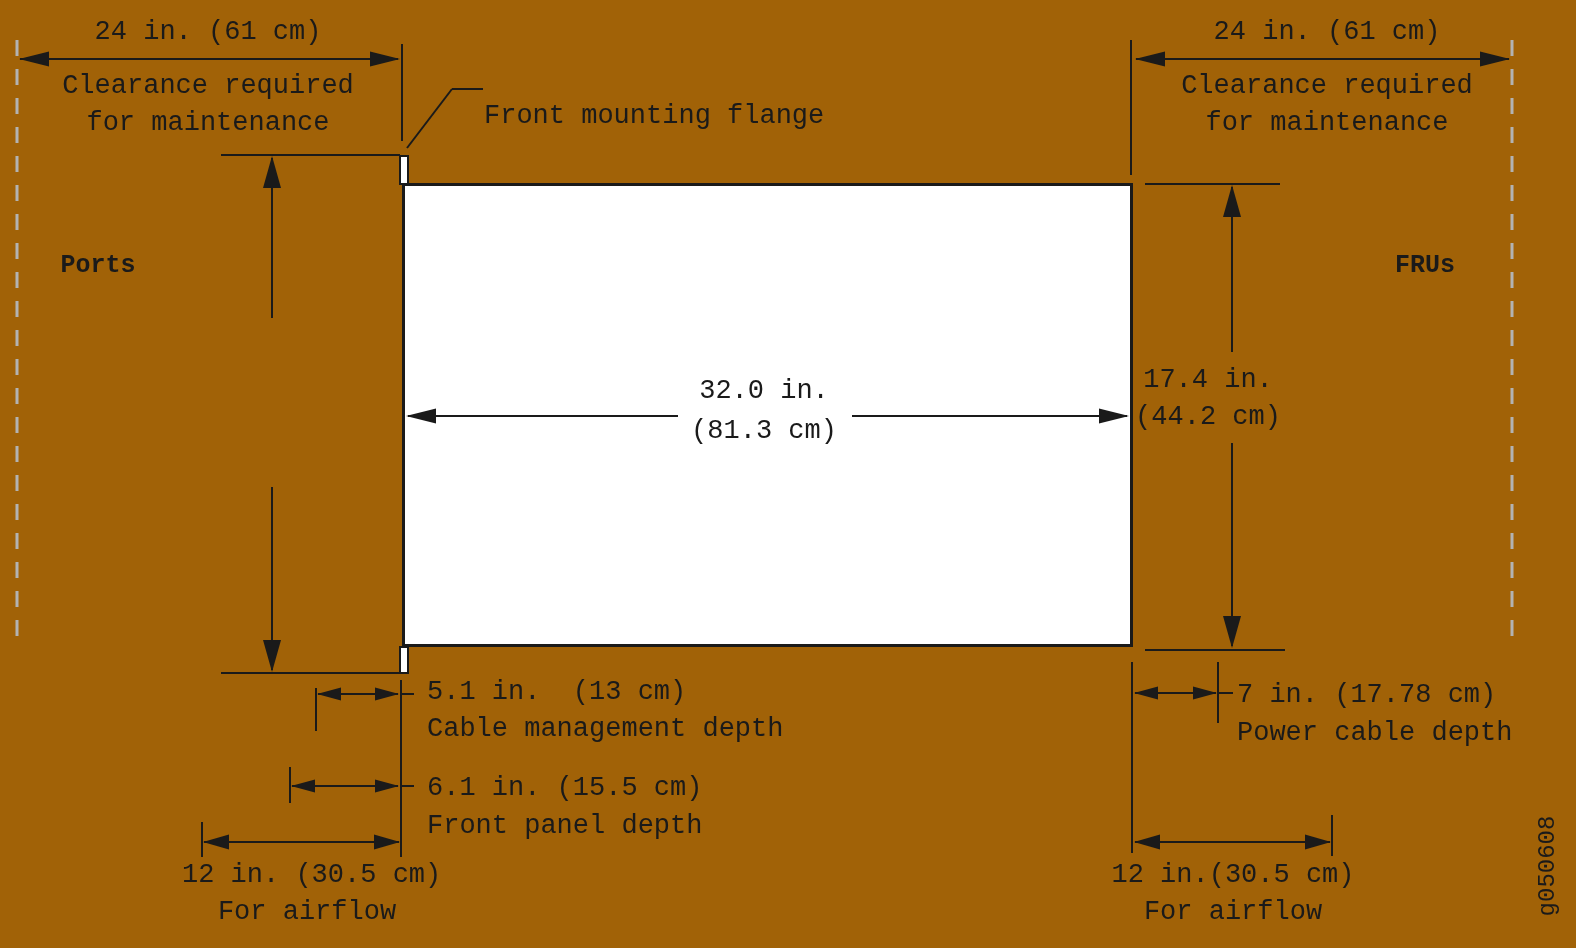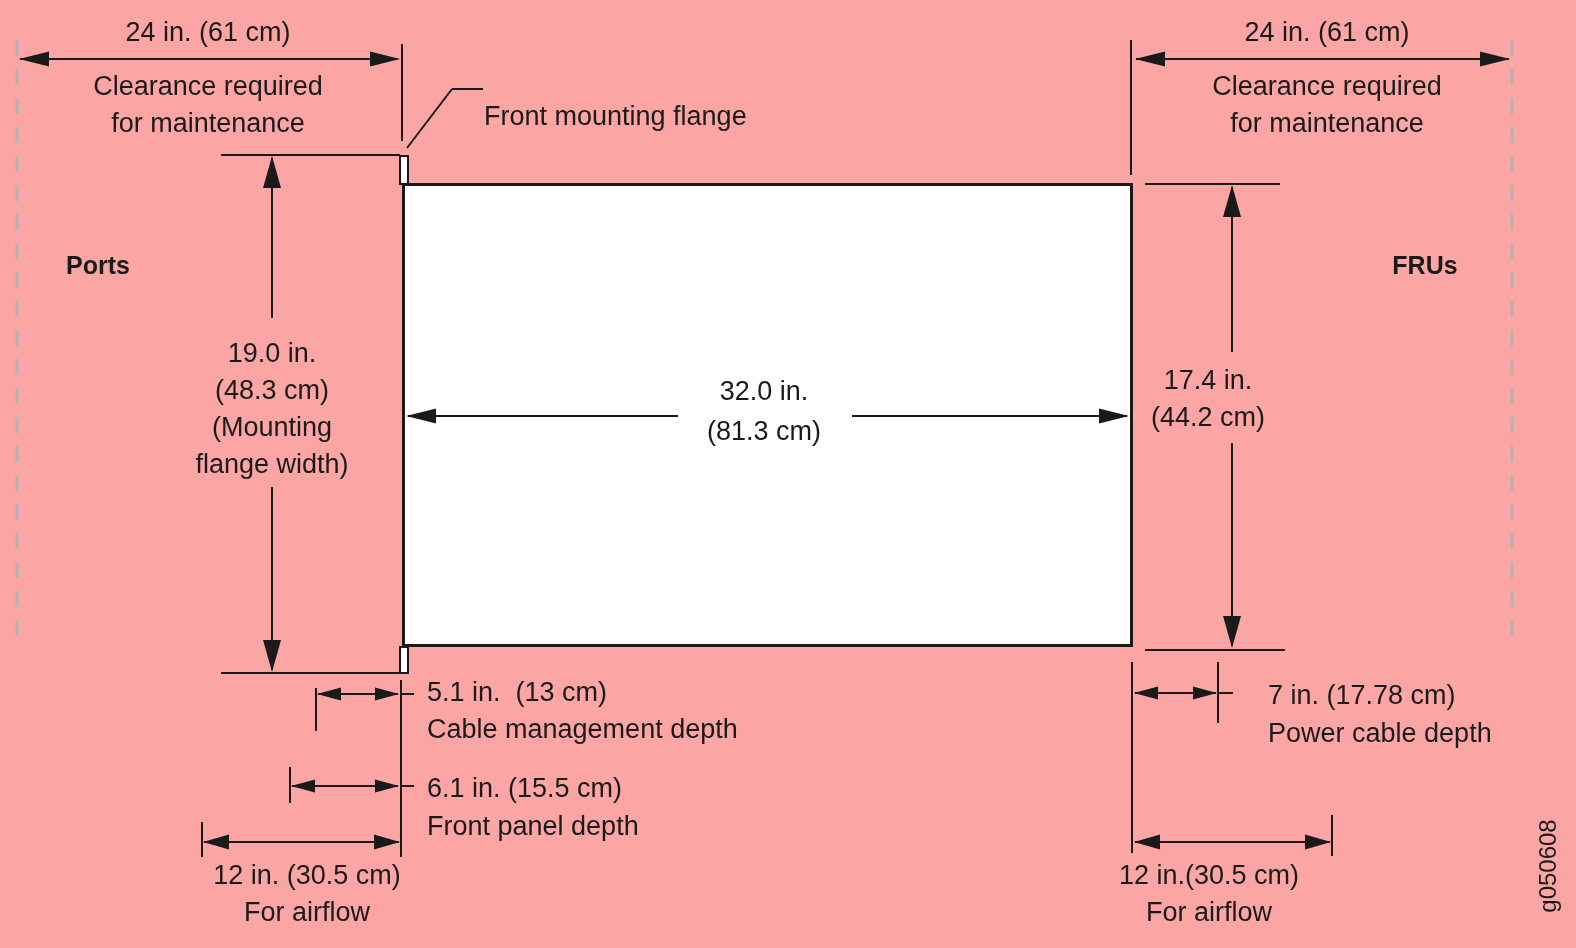--- a/index.html
+++ b/index.html
@@ -1,18 +1,18 @@
 <!DOCTYPE html>
 <html><head>
 <meta charset="utf-8">
 <style>
   html,body{margin:0;padding:0;background:#fff;}
   #canvas{
-    position:relative;width:1576px;height:948px;background:#fca5a5;
-    font-family:Liberation Sans, sans-serif;color:#1a1a1a;overflow:hidden;
+    position:relative;width:1576px;height:948px;background:#a16207;
+    font-family:Liberation Mono, monospace;color:#1a1a1a;overflow:hidden;
   }
   #drawing{position:absolute;left:0;top:0;}
   .lbl{position:absolute;font-size:27px;line-height:37px;white-space:nowrap;}
   .ctr{text-align:center;}
   .bold{font-weight:bold;font-size:25px;}
   .pre{white-space:pre;}
   #lbl-figure-id{
     position:absolute;left:1478px;top:853px;width:140px;height:26px;
     transform:rotate(-90deg);text-align:center;font-size:24px;line-height:26px;
   }
@@ -106,26 +106,20 @@
   <div class="lbl ctr" style="left:1152px;top:68px;width:350px;">
     <div>Clearance required</div>
     <div>for maintenance</div>
   </div>
 
   <div class="lbl" style="left:484px;top:71px;margin-top:27px;">Front mounting flange</div>
 
   <div class="lbl ctr bold" style="left:38px;top:247px;width:120px;">Ports</div>
   <div class="lbl ctr bold" style="left:1365px;top:247px;width:120px;">FRUs</div>
 
-  <div class="lbl ctr" style="left:147px;top:335px;width:250px;">
-    <div>19.0 in.</div>
-    <div>(48.3 cm)</div>
-    <div>(Mounting</div>
-    <div>flange width)</div>
-  </div>
 
   <div class="lbl ctr" style="left:639px;top:371px;width:250px;line-height:40px;">
     <div>32.0 in.</div>
     <div>(81.3 cm)</div>
   </div>
 
   <div class="lbl ctr" style="left:1098px;top:362px;width:220px;">
     <div>17.4 in.</div>
     <div>(44.2 cm)</div>
   </div>
@@ -138,25 +132,25 @@
   <div class="lbl" style="left:427px;top:769px;line-height:38px;">
     <div>6.1 in. (15.5 cm)</div>
     <div>Front panel depth</div>
   </div>
 
   <div class="lbl ctr" style="left:182px;top:857px;width:250px;">
     <div>12 in. (30.5 cm)</div>
     <div>For airflow</div>
   </div>
 
-  <div class="lbl" style="left:1237px;top:676px;line-height:38px;margin-left:31px;">
+  <div class="lbl" style="left:1237px;top:676px;line-height:38px;">
     <div>7 in. (17.78 cm)</div>
     <div>Power cable depth</div>
   </div>
 
-  <div class="lbl ctr" style="left:1084px;top:857px;width:250px;">
+  <div class="lbl ctr" style="left:1108px;top:857px;width:250px;">
     <div>12 in.(30.5 cm)</div>
     <div>For airflow</div>
   </div>
 
   <div id="lbl-figure-id">g050608</div>
 
 </div>
 
 </body></html>

